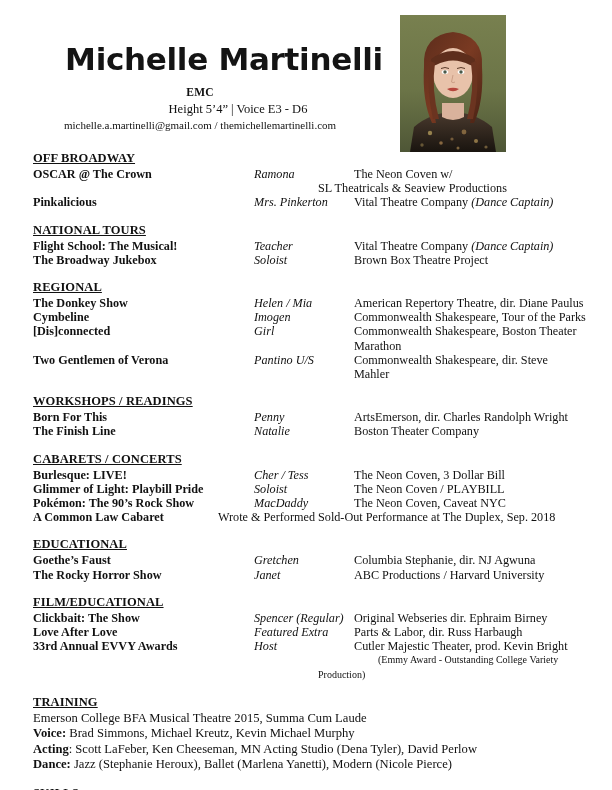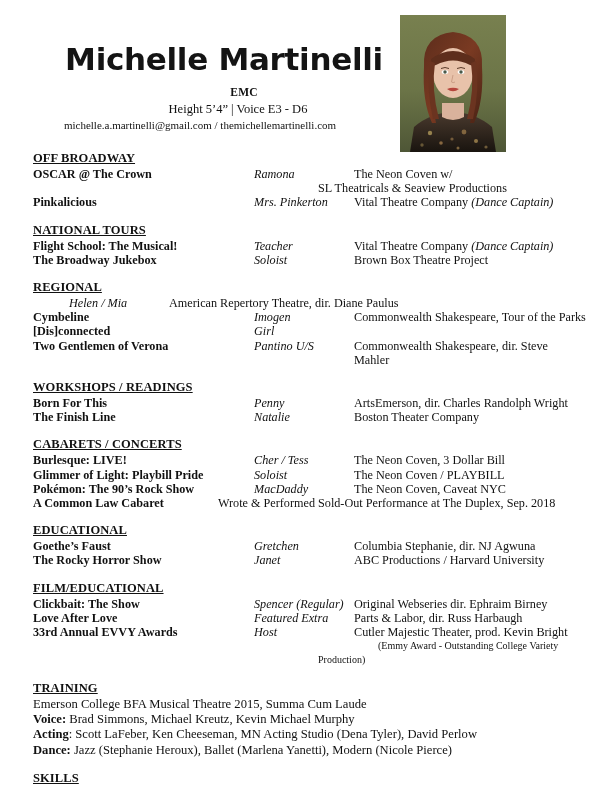--- a/index.html
+++ b/index.html
@@ -38,21 +38,20 @@
   }
   .emc {
     position: absolute;
     left: 0;
     top: 86px;
     width: 400px;
     text-align: center;
     font-weight: bold;
     font-size: 11.5px;
     letter-spacing: 0.2px;
-    margin-left: 44px;
   }
   .stats {
     position: absolute;
     left: 0;
     top: 102px;
     width: 476px;
     text-align: center;
     font-size: 12.5px;
   }
   .contact {
@@ -239,31 +238,33 @@
         <div class="col-role">Soloist</div>
         <div class="col-venue">Brown Box Theatre Project</div>
       </div>
     </div>
 
     <div class="sec-gap"></div>
 
     <div class="section">
       <div class="section-heading">REGIONAL</div>
       <div class="row">
+        <div class="col-title">The Donkey Show</div>
         <div class="col-role">Helen / Mia</div>
         <div class="col-venue">American Repertory Theatre, dir. Diane Paulus</div>
       </div>
       <div class="row">
         <div class="col-title">Cymbeline</div>
         <div class="col-role">Imogen</div>
         <div class="col-venue">Commonwealth Shakespeare, Tour of the Parks</div>
       </div>
       <div class="row">
         <div class="col-title">[Dis]connected</div>
         <div class="col-role">Girl</div>
+        <div class="col-venue">Commonwealth Shakespeare, Boston Theater Marathon</div>
       </div>
       <div class="row">
         <div class="col-title">Two Gentlemen of Verona</div>
         <div class="col-role">Pantino U/S</div>
         <div class="col-venue">Commonwealth Shakespeare, dir. Steve Mahler</div>
       </div>
     </div>
 
     <div class="sec-gap"></div>
 

